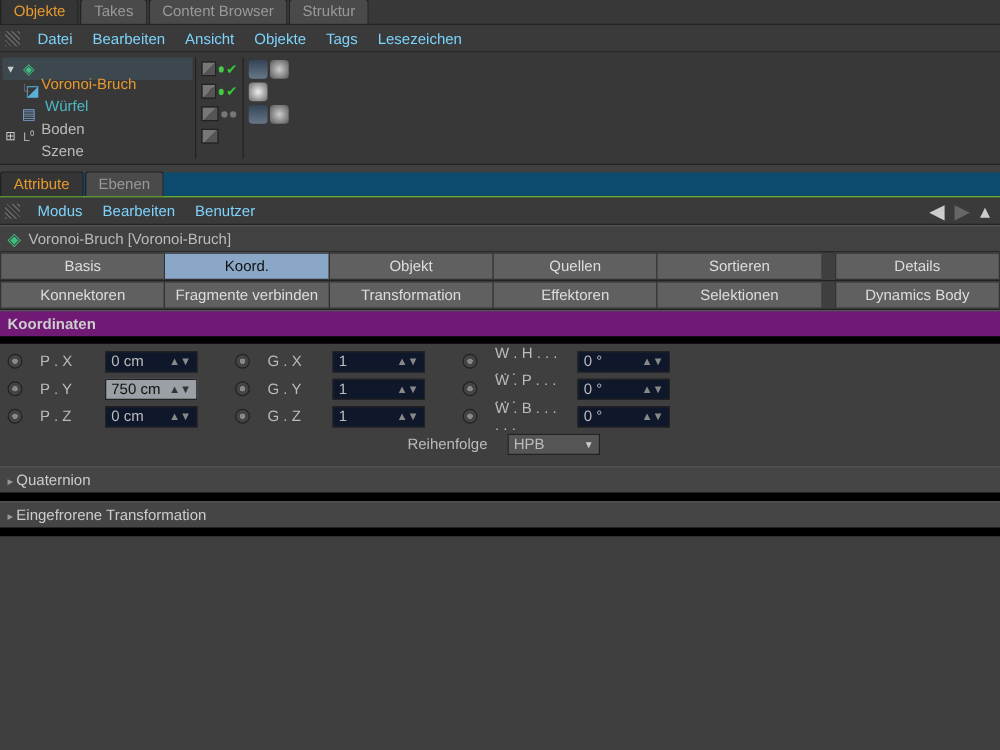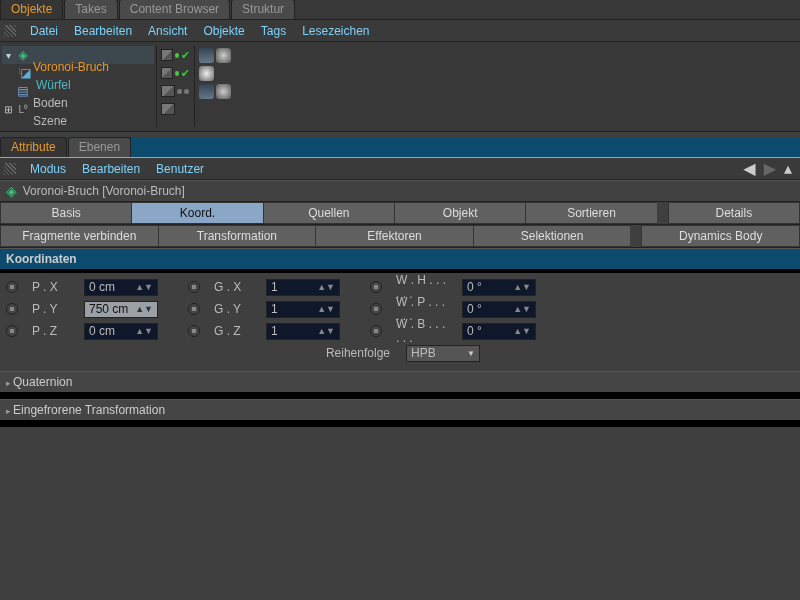--- a/index.html
+++ b/index.html
@@ -45,21 +45,21 @@
   .obj-header{display:flex;align-items:center;background:#414141;border-top:1px solid #555;border-bottom:1px solid #222;height:22px;padding:0 6px;gap:6px;}
   .gem{color:#3ebf7f;font-size:14px;}
 
   
   .tabrow{display:flex;border-bottom:1px solid #222;justify-content:flex-end;}
   .tbtn{flex:1;text-align:center;padding:3px 0;background:#606060;border:1px solid #333;border-right:none;color:#ddd;cursor:pointer;}
   .tbtn:last-child{border-right:1px solid #333;margin-left:11px;}
   .tbtn.active{background:#8aa7c7;color:#111;}
 
   
-  .section-h{background:#0c4a6e;border-top:1px solid #555;border-bottom:4px solid #000000;padding:3px 6px;font-weight:bold;color:#ccc;}
+  .section-h{background:#701a75;border-top:1px solid #555;border-bottom:6px solid #000000;padding:3px 6px;font-weight:bold;color:#ccc;}
   .collapser{background:#454545;border-top:1px solid #555;border-bottom:7px solid #000000;padding:3px 6px;color:#ccc;cursor:pointer;}
   .collapser::before{content:"▸ ";font-size:9px;color:#999;}
 
   
   .coord-grid{padding:4px 6px 6px;}
   .crow{display:flex;align-items:center;height:20px;margin-bottom:2px;gap:12px;}
   .radio{width:12px;height:12px;border:1px solid #222;border-radius:50%;background:radial-gradient(#888 30%,#444 32%);margin-right:2px;flex:none;cursor:pointer;}
   .plabel{width:40px;color:#bbb;}
   .plabel.sm{width:54px;}
   .num-input{width:74px;height:17px;background:#0f172a;border:1px solid #222;color:#ddd;padding:0 4px;display:flex;align-items:center;justify-content:space-between;}
@@ -163,26 +163,27 @@
 </div>
 
 <div class="obj-header">
   <span class="gem">◈</span>
   <span>Voronoi-Bruch [Voronoi-Bruch]</span>
 </div>
 
 <div class="tabrow">
   <div class="tbtn">Basis</div>
   <div class="tbtn active">Koord.</div>
+  <div class="tbtn">Objekt</div>
   <div class="tbtn">Quellen</div>
-  <div class="tbtn">Objekt</div>
   <div class="tbtn">Sortieren</div>
   <div class="tbtn">Details</div>
 </div>
 <div class="tabrow">
+  <div class="tbtn">Konnektoren</div>
   <div class="tbtn">Fragmente verbinden</div>
   <div class="tbtn">Transformation</div>
   <div class="tbtn">Effektoren</div>
   <div class="tbtn">Selektionen</div>
   <div class="tbtn">Dynamics Body</div>
 </div>
 
 <div class="section-h">Koordinaten</div>
 
 <div class="coord-grid">

